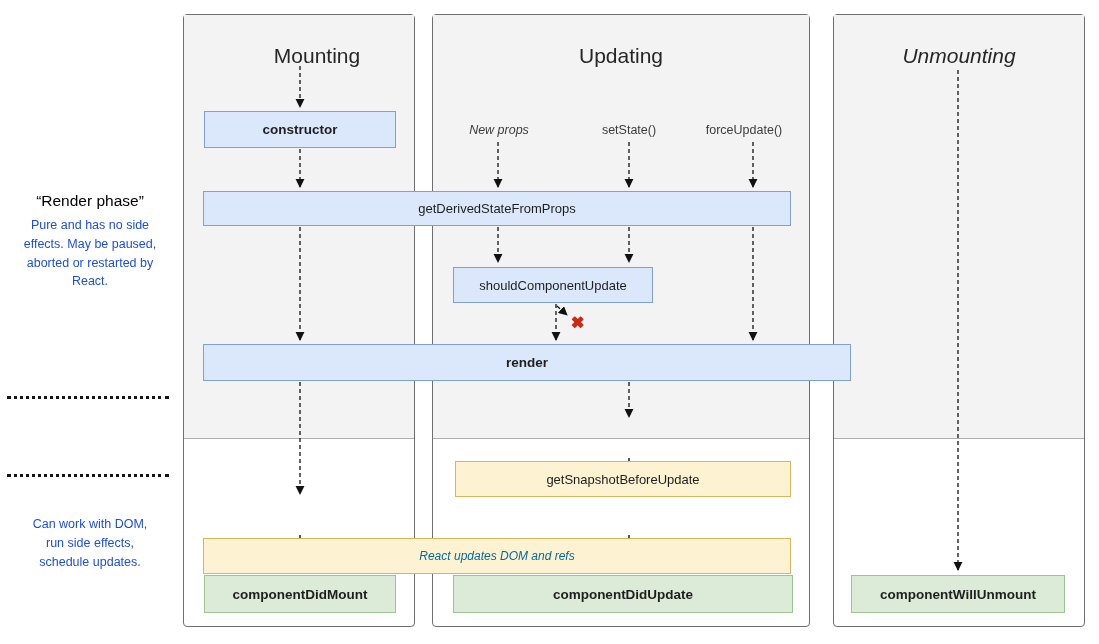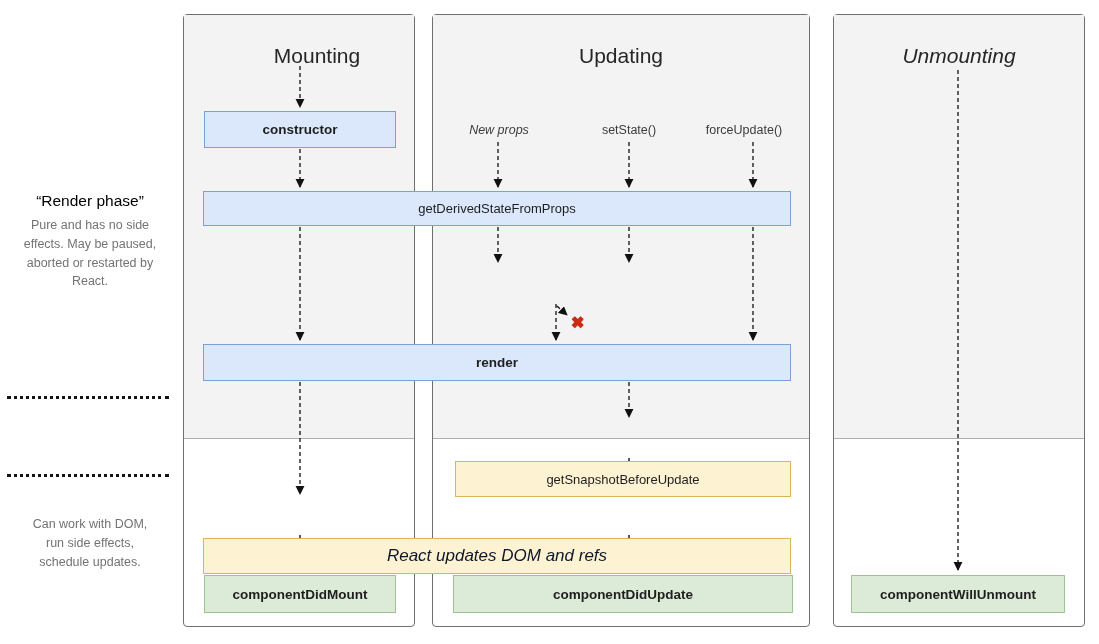--- a/index.html
+++ b/index.html
@@ -16,34 +16,34 @@
     position:absolute;left:0;top:0;width:100%;height:424px;
     background:#f3f3f3;border-bottom:1px solid #aeaeae;box-sizing:border-box;
   }
   .col-title{
     position:absolute;top:29px;width:100%;text-align:center;
     font-size:21px;color:#262626;z-index:2;
   }
   
   .phase{position:absolute;width:176px;text-align:center;z-index:1;}
   .phase .ph-title{font-size:15.5px;color:#000000;}
-  .phase .ph-desc{font-size:12.5px;color:#737373;line-height:1.5;margin:6px auto 0;}
+  .phase .ph-desc{font-size:12.5px;color:#1d4ed8;line-height:1.5;margin:6px auto 0;}
   .dotted-divider{position:absolute;left:7px;width:162px;height:0;
     border-top:3px dotted #141414;z-index:1;}
   
   .box{
     position:absolute;display:flex;align-items:center;justify-content:center;
     font-size:13px;color:#1e1e1e;border-radius:0;border:1px solid;
     box-sizing:border-box;z-index:3;text-align:center;
   }
   .box.blue{background:#dbe8fb;border-color:#7f9fd9;}
   .box.yellow{background:#fdf2d2;border-color:#d9b55c;margin-top:40px;}
   .box.green{background:#dcead8;border-color:#9fc493;}
   .box.bold{font-weight:bold;font-size:13.5px;}
-  .box.italic{font-style:italic;font-size:17px;color:#0f172a;text-align:center;}
+  .box.italic{font-style:italic;font-size:12px;color:#0369a1;text-align:center;}
   
   .trigger{
     position:absolute;transform:translateX(-50%);white-space:nowrap;
     font-size:12.5px;color:#3c3c3c;z-index:3;
   }
   .trigger.italic{font-style:italic;}
   
   #arrows{position:absolute;left:0;top:0;z-index:2;pointer-events:none;}
   .stop-x{
     position:absolute;z-index:4;font-size:16px;font-weight:bold;color:#ce2913;
@@ -118,22 +118,23 @@
   <div class="stop-x" style="left:571px;top:315px;">✖</div>
 
   <div class="trigger italic" style="left:499px;top:123px;">New props</div>
   <div class="trigger" style="left:629px;top:123px;">setState()</div>
   <div class="trigger" style="left:744px;top:123px;">forceUpdate()</div>
 
   <div class="box blue bold" style="left:204px;top:111px;width:192px;height:37px;">constructor</div>
 
   <div class="box blue" style="left:203px;top:191px;width:588px;height:35px;">getDerivedStateFromProps</div>
 
+  <div class="box blue" style="left:453px;top:267px;width:200px;height:36px;">shouldComponentUpdate</div>
 
-  <div class="box blue bold" style="left:203px;top:344px;width:588px;height:37px;">render</div>
+  <div class="box blue bold" style="left:203px;top:344px;width:648px;height:37px;">render</div>
 
   <div class="box yellow" style="left:455px;top:421px;width:336px;height:36px;">getSnapshotBeforeUpdate</div>
 
   <div class="box yellow italic" style="left:203px;top:498px;width:588px;height:36px;">React updates DOM and refs</div>
 
   <div class="box green bold" style="left:204px;top:575px;width:192px;height:38px;">componentDidMount</div>
 
   <div class="box green bold" style="left:453px;top:575px;width:340px;height:38px;">componentDidUpdate</div>
 
   <div class="box green bold" style="left:851px;top:575px;width:214px;height:38px;">componentWillUnmount</div>

